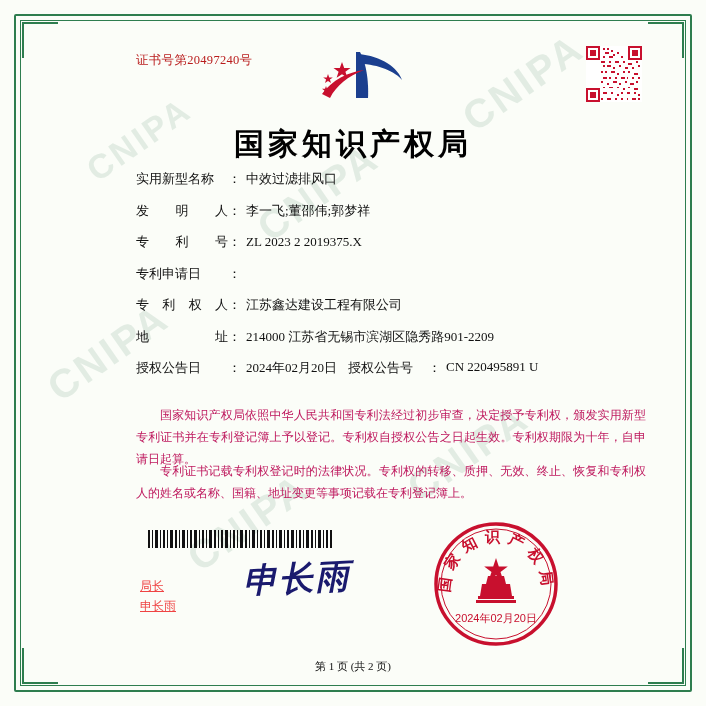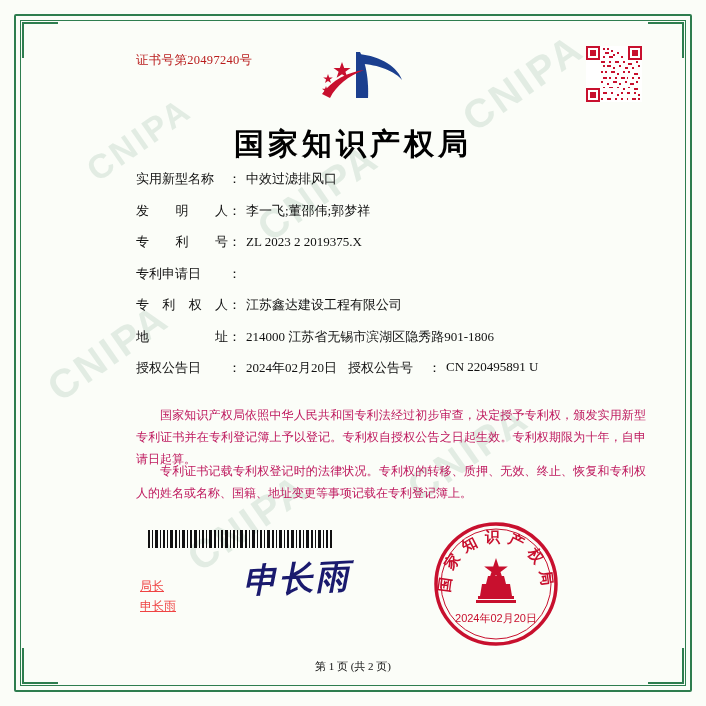--- a/index.html
+++ b/index.html
@@ -291,21 +291,21 @@
       <span class="colon">：</span>
       <span class="val">江苏鑫达建设工程有限公司</span>
     </div>
 
     <div class="row">
       <span class="lbl spread">
           <span>地</span>
           <span>址</span>
         </span>
       <span class="colon">：</span>
-      <span class="val">214000 江苏省无锡市滨湖区隐秀路901-1806</span>
+      <span class="val">214000 江苏省无锡市滨湖区隐秀路901-2209</span>
     </div>
 
     <div class="row2">
       <span class="half left">
         <span class="lbl">授权公告日</span>
         <span class="colon">：</span>
         <span class="val">2024年02月20日</span>
       </span>
       <span class="half right">
         <span class="lbl">授权公告号</span>

